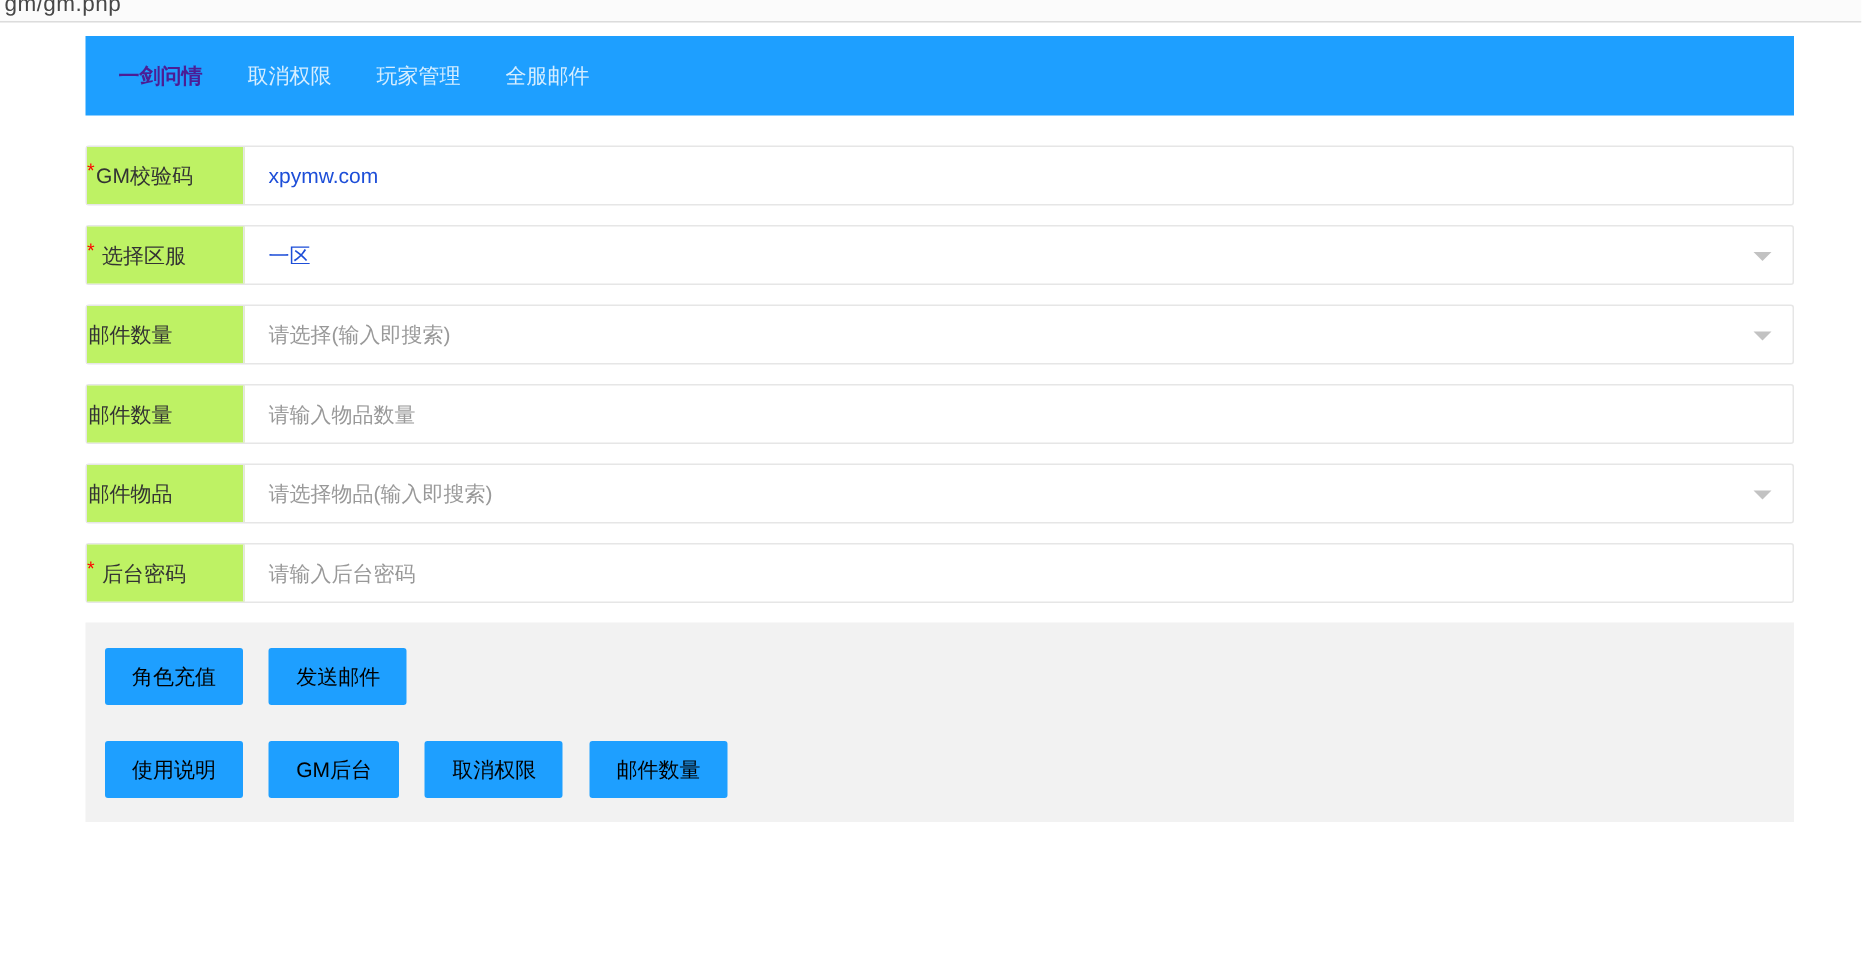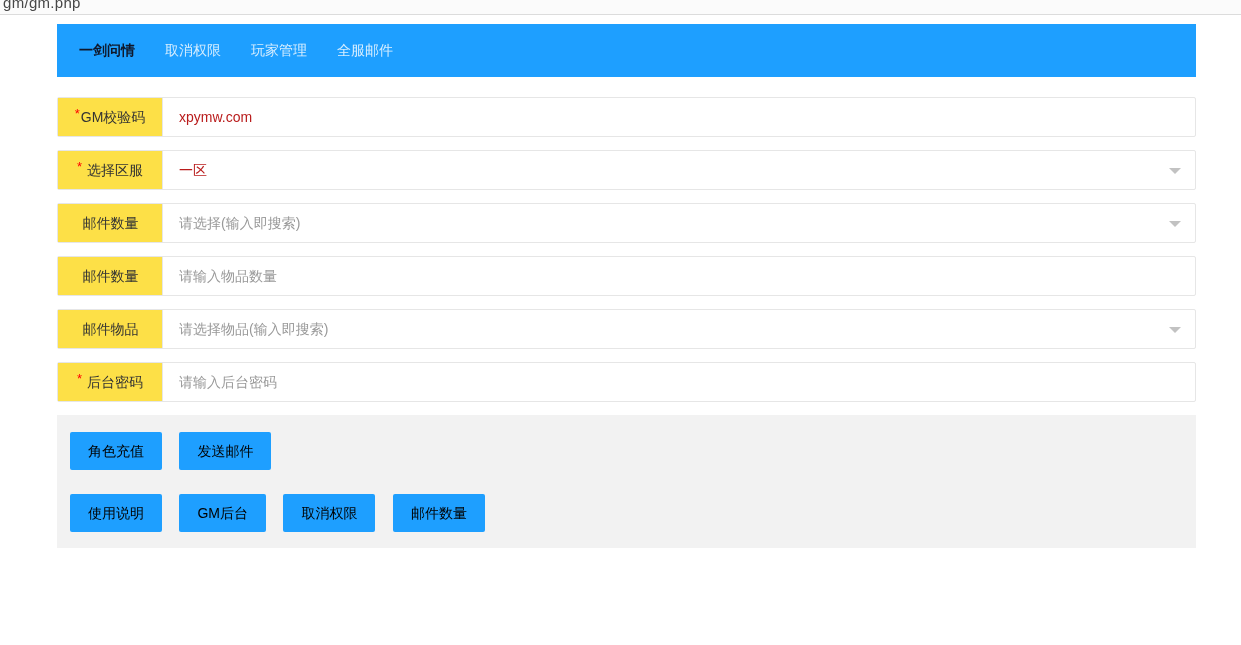--- a/index.html
+++ b/index.html
@@ -28,41 +28,41 @@
 
   
   .tabs {
     height: 53px; background: #1E9FFF;
     display: flex; align-items: stretch; padding-left: 7px;
   }
   .tab {
     padding: 0 15px; line-height: 53px; font-size: 14px;
     color: rgba(255,255,255,.82); cursor: pointer; white-space: nowrap;
   }
-  .tab.active { color: #0f172a; font-weight: bold; }
+  .tab.active { color: #4c1d95; font-weight: bold; }
 
   
   .form-area { margin-top: 20px; }
   .form-item {
     position: relative; height: 40px;
     border: 1px solid #e6e6e6; border-radius: 2px;
     background: #fff; margin-bottom: 13px;
   }
   .form-label {
     position: absolute; left: 0; top: 0; width: 105px; height: 38px;
-    line-height: 38px; text-align: center;
-    background: #fde047; border-right: 1px solid #e6e6e6;
+    line-height: 38px; text-align: left;
+    background: #bef264; border-right: 1px solid #e6e6e6;
     font-size: 14px; color: #333; white-space: pre;
   }
   .req { color: #ff0000; font-size: 13px; position: relative; top: -4px; margin-right: 1px; }
   .input-block { margin-left: 106px; height: 38px; position: relative; }
   .form-input {
     width: 100%; height: 38px; line-height: 38px;
     border: 0; outline: 0; background: none;
-    padding: 0 34px 0 15px; font-size: 14px; color: #b91c1c;
+    padding: 0 34px 0 15px; font-size: 14px; color: #1d4ed8;
     font-family: inherit;
   }
   .form-input::placeholder { color: #999; opacity: 1; }
   .chevron {
     position: absolute; right: 14px; top: 17px;
     width: 0; height: 0; cursor: pointer;
     border-left: 6px solid transparent;
     border-right: 6px solid transparent;
     border-top: 6px solid #c2c2c2;
   }

